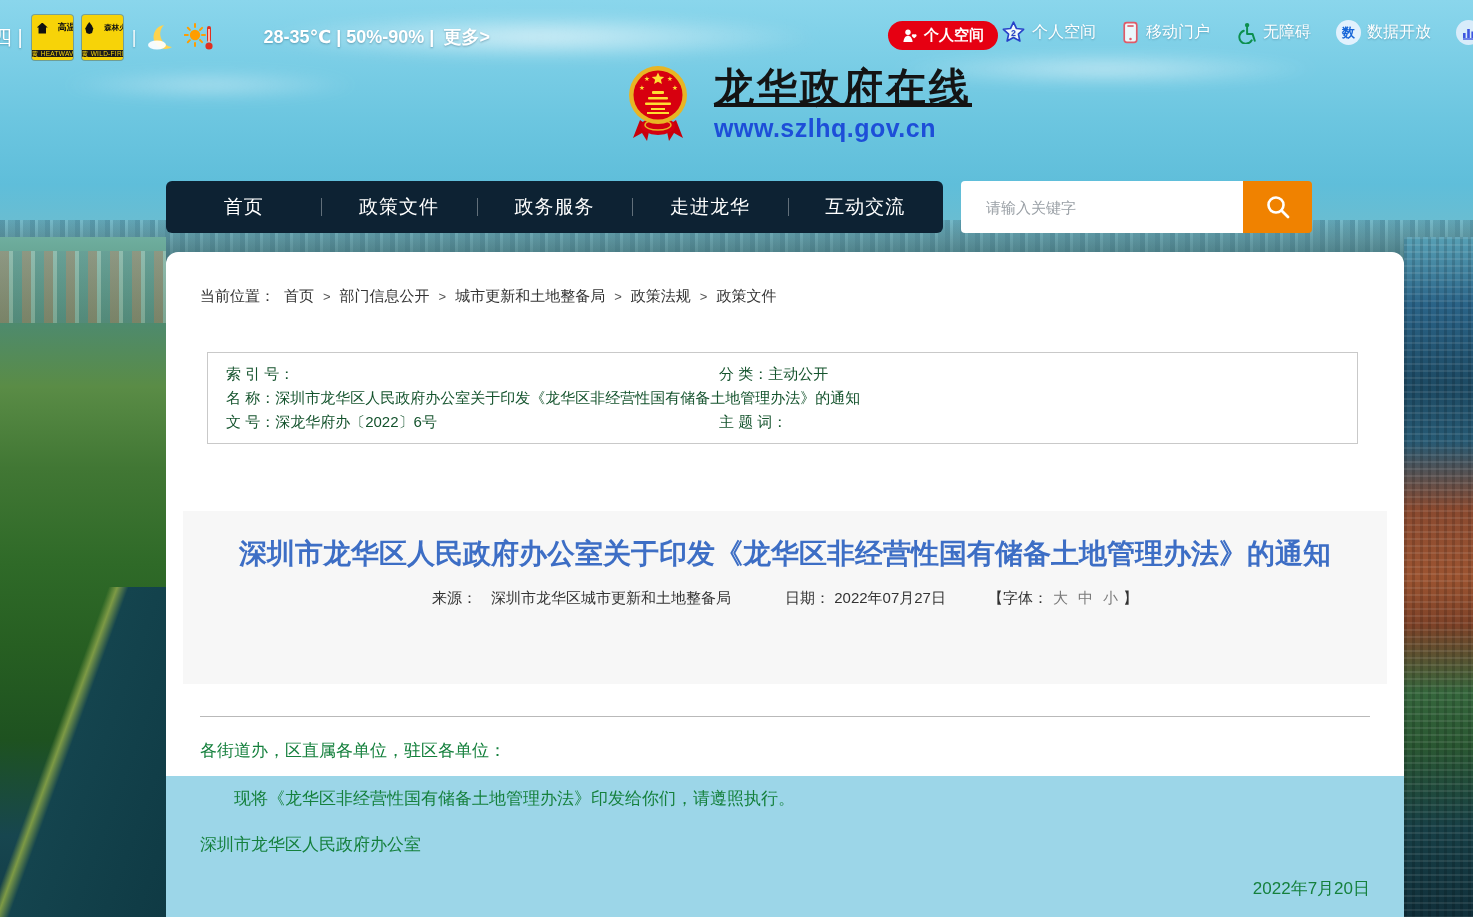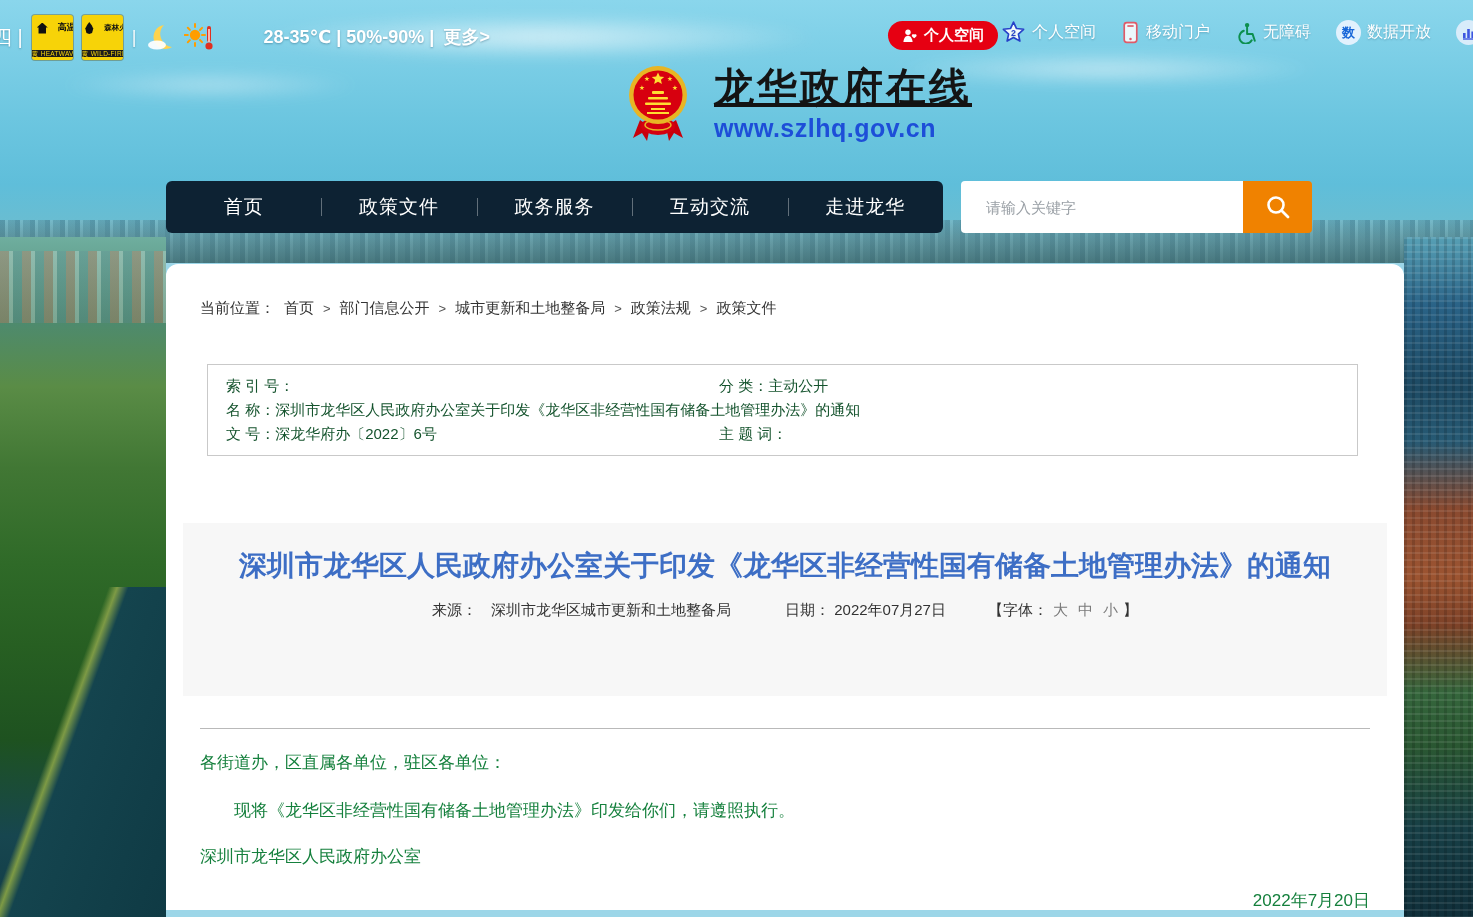--- a/index.html
+++ b/index.html
@@ -68,21 +68,21 @@
   .nav-item + .nav-item::before { content:""; position:absolute; left:0; top:50%; transform:translateY(-50%);
     width:1px; height:18px; background:rgba(255,255,255,.35); }
   .search-box { position:absolute; left:961px; top:181px; width:351px; height:52px; display:flex; }
   .search-input { flex:1; border:none; outline:none; border-radius:4px 0 0 4px; padding:0 25px; font-size:15px;
     color:#333; font-family:inherit; }
   .search-input::placeholder { color:#9aa0a6; }
   .search-btn { width:69px; border:none; background:#f08200; border-radius:0 4px 4px 0; display:flex; align-items:center;
     justify-content:center; cursor:pointer; }
 
   
-  .content-panel { position:absolute; left:166px; top:264px; width:1238px; height:646px; background:#fff;
+  .content-panel { position:absolute; left:166px; top:252px; width:1238px; height:524px; background:#fff;
     border-radius:12px 12px 0 0; }
   .breadcrumb { position:absolute; left:34px; top:35px; display:flex; align-items:center; gap:9px; font-size:15px; color:#333; }
   .crumb-link { cursor:pointer; }
   .crumb-sep { color:#555; font-size:13px; }
 
   .meta-box { position:absolute; left:41px; top:100px; width:1151px; border:1px solid #c9c9c9; padding:9px 18px;
     font-size:15px; color:#14532d; line-height:24px; }
   .meta-row { display:flex; }
   .meta-cell-left { width:493px; }
   .meta-cell-right { flex:1; }
@@ -234,22 +234,22 @@
     <div class="site-text">
       <div class="site-title">龙华政府在线</div>
       <div class="site-url">www.szlhq.gov.cn</div>
     </div>
   </div>
 
   <nav class="main-nav">
     <div class="nav-item">首页</div>
     <div class="nav-item">政策文件</div>
     <div class="nav-item">政务服务</div>
+    <div class="nav-item">走进龙华</div>
     <div class="nav-item">互动交流</div>
-    <div class="nav-item">走进龙华</div>
   </nav>
 
   <div class="search-box">
     <input class="search-input" type="text" placeholder="请输入关键字" style="">
     <button class="search-btn">
       <svg width="28" height="28" viewBox="0 0 28 28">
         <circle cx="12" cy="12" r="7.5" fill="none" stroke="#ffffff" stroke-width="2.6"></circle>
         <line x1="17.5" y1="17.5" x2="24" y2="24" stroke="#ffffff" stroke-width="2.8" stroke-linecap="round"></line>
       </svg>
     </button>

